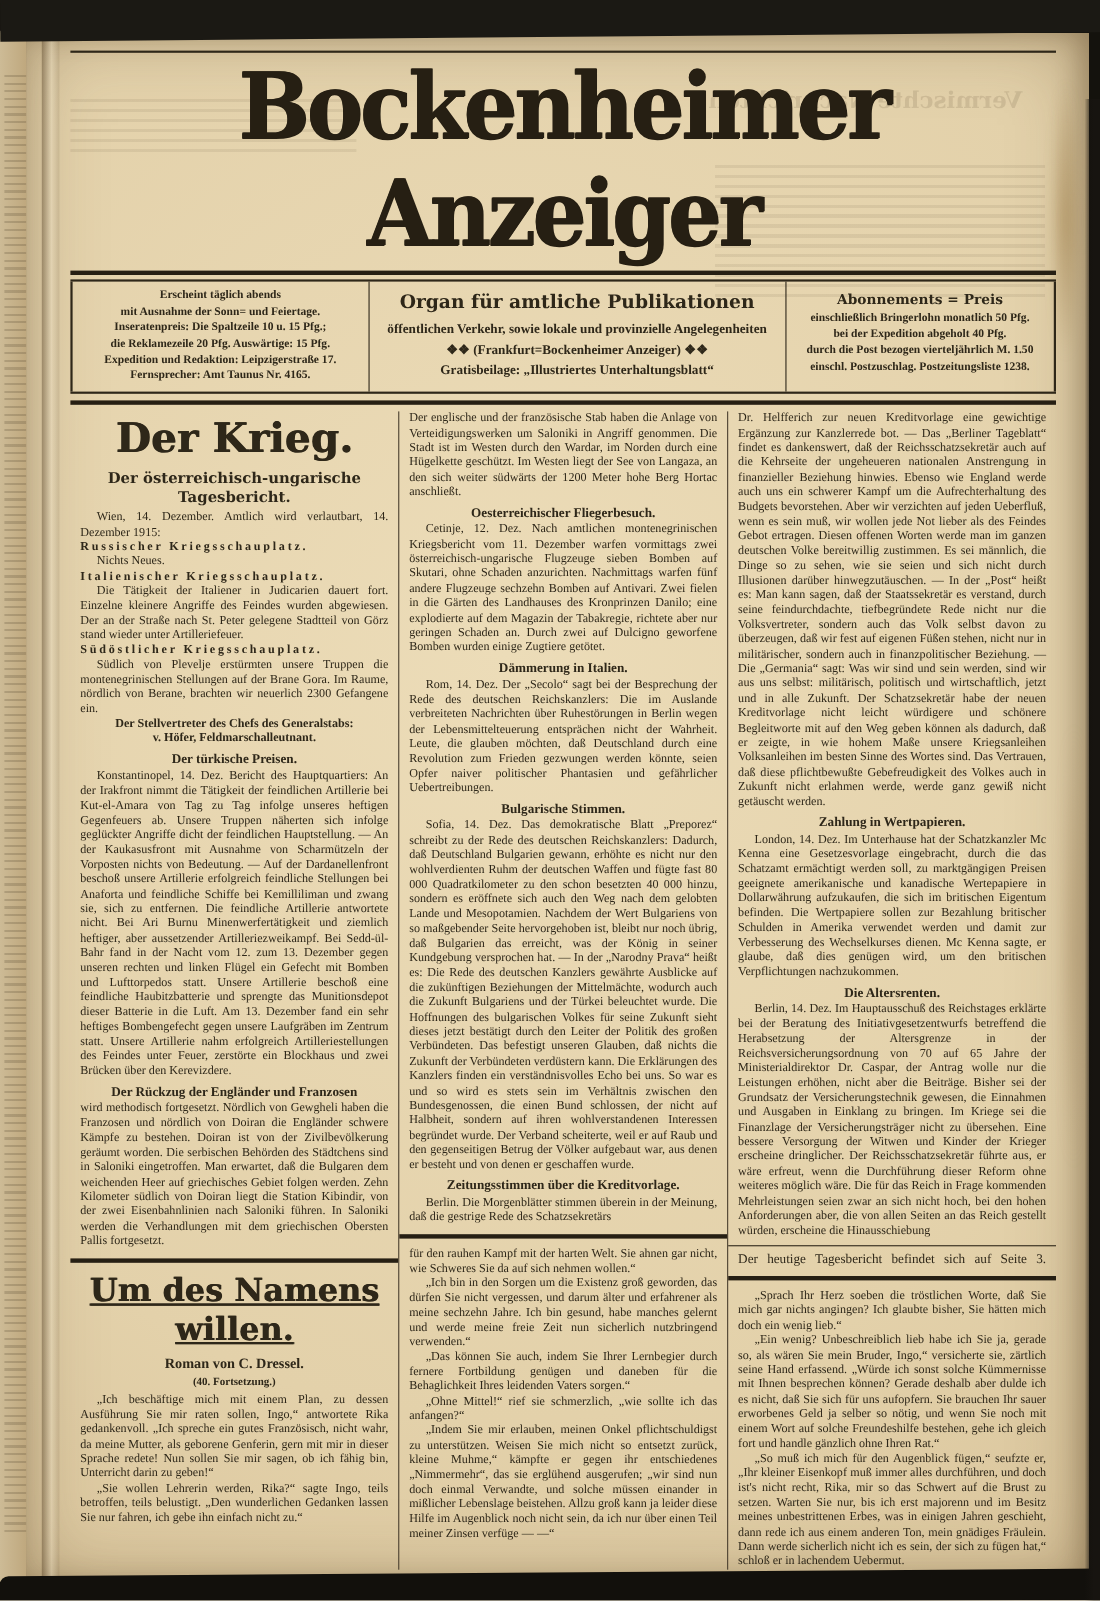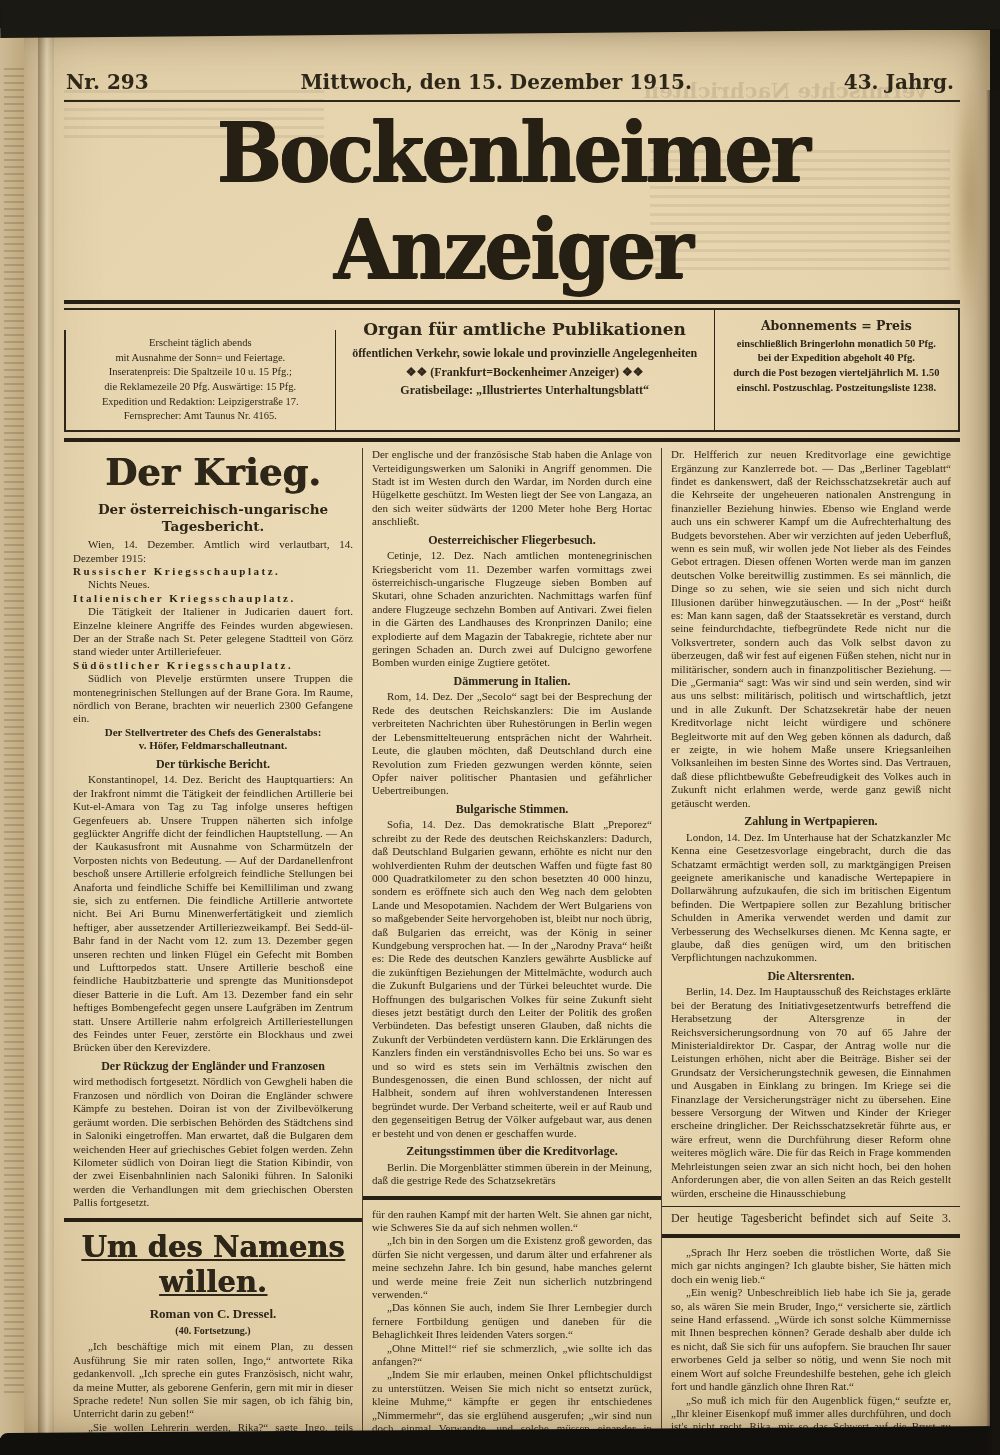--- a/index.html
+++ b/index.html
@@ -43,21 +43,21 @@
   
   .masthead{text-align:center;font-family:"DejaVu Serif",serif;font-weight:bold;
        font-size:77px;letter-spacing:-3px;margin:8px 0 10px;color:#261f13;
        text-shadow:1px 0 0 #261f13, 0 1px 0 #261f13;transform:scaleY(1.08);}
   .rule-heavy{height:4px;background:#261f13;margin:0 0 4px;}
 
   
   .infobox{display:flex;border-top:2px solid #2e2719;border-bottom:2px solid #2e2719;
        margin:4px 0 6px;font-size:10.5px;line-height:1.4;}
   .infobox .cell{padding:6px 8px;text-align:center;}
-  .infobox .c1{width:30%;border-left:2px solid #2e2719;border-right:1.5px solid #2e2719;font-weight:normal;margin-top:20px;}
+  .infobox .c1{width:30%;border-left:2px solid #2e2719;border-right:1.5px solid #2e2719;font-weight:bold;}
   .infobox .c2{width:43%;border-right:1.5px solid #2e2719;}
   .infobox .c3{width:27%;border-right:2px solid #2e2719;font-weight:bold;}
   .organ-title{font-family:"DejaVu Serif",serif;font-weight:bold;font-size:17px;margin:2px 0 3px;}
   .organ-sub{font-weight:bold;font-size:12px;margin:0 0 2px;}
   .organ-line{font-weight:bold;font-size:12px;margin:0 0 2px;}
   .abo-title{font-family:"DejaVu Serif",serif;font-size:12.5px;margin:1px 0 2px;}
 
   
   .columns{display:flex;align-items:stretch;margin-top:6px;}
   .col{width:33.33%;padding:0 9px;font-size:11px;line-height:1.22;text-align:justify;}
@@ -92,25 +92,20 @@
   <div class="paper">
     <div class="crease"></div>
     <div class="stain1"></div>
     <div class="stain2"></div>
     <div class="ghost-lines" style="top:60px;left:40px;width:260px;height:50px;"></div>
     <div class="ghost-lines" style="top:120px;right:40px;width:300px;height:120px;"></div>
     <div class="ghost-text">Vermischte Nachrichten</div>
 
     <div class="content">
 
-      <div class="hdr">
-        <span>Nr. 293</span>
-        <span>Mittwoch, den 15. Dezember 1915.</span>
-        <span>43. Jahrg.</span>
-      </div>
       <div class="hdr-rule"></div>
 
       <div class="masthead">Bockenheimer Anzeiger</div>
       <div class="rule-heavy"></div>
 
       <div class="infobox">
         <div class="cell c1">
           <div>Erscheint täglich abends</div>
           <div>mit Ausnahme der Sonn= und Feiertage.</div>
           <div>Inseratenpreis: Die Spaltzeile 10 u. 15 Pfg.;</div>
@@ -141,21 +136,21 @@
           <div class="report-head">Der österreichisch-ungarische Tagesbericht.</div>
           <p>Wien, 14. Dezember. Amtlich wird verlautbart, 14. Dezember 1915:</p>
           <p class="spaced">Russischer Kriegsschauplatz.</p>
           <p>Nichts Neues.</p>
           <p class="spaced">Italienischer Kriegsschauplatz.</p>
           <p>Die Tätigkeit der Italiener in Judicarien dauert fort. Einzelne kleinere Angriffe des Feindes wurden abgewiesen. Der an der Straße nach St. Peter gelegene Stadtteil von Görz stand wieder unter Artilleriefeuer.</p>
           <p class="spaced">Südöstlicher Kriegsschauplatz.</p>
           <p>Südlich von Plevelje erstürmten unsere Truppen die montenegrinischen Stellungen auf der Brane Gora. Im Raume, nördlich von Berane, brachten wir neuerlich 2300 Gefangene ein.</p>
           <p class="sig">Der Stellvertreter des Chefs des Generalstabs:</p>
           <p class="sig">v. Höfer, Feldmarschalleutnant.</p>
-          <div class="art-head">Der türkische Bericht.</div>
+          <div class="art-head">Der türkische Preisen.</div>
           <p>Konstantinopel, 14. Dez. Bericht des Hauptquartiers: An der Irakfront nimmt die Tätigkeit der feindlichen Artillerie bei Kut-el-Amara von Tag zu Tag infolge unseres heftigen Gegenfeuers ab. Unsere Truppen näherten sich infolge geglückter Angriffe dicht der feindlichen Hauptstellung. — An der Kaukasusfront mit Ausnahme von Scharmützeln der Vorposten nichts von Bedeutung. — Auf der Dardanellenfront beschoß unsere Artillerie erfolgreich feindliche Stellungen bei Anaforta und feindliche Schiffe bei Kemilliliman und zwang sie, sich zu entfernen. Die feindliche Artillerie antwortete nicht. Bei Ari Burnu Minenwerfertätigkeit und ziemlich heftiger, aber aussetzender Artilleriezweikampf. Bei Sedd-ül-Bahr fand in der Nacht vom 12. zum 13. Dezember gegen unseren rechten und linken Flügel ein Gefecht mit Bomben und Lufttorpedos statt. Unsere Artillerie beschoß eine feindliche Haubitzbatterie und sprengte das Munitionsdepot dieser Batterie in die Luft. Am 13. Dezember fand ein sehr heftiges Bombengefecht gegen unsere Laufgräben im Zentrum statt. Unsere Artillerie nahm erfolgreich Artilleriestellungen des Feindes unter Feuer, zerstörte ein Blockhaus und zwei Brücken über den Kerevizdere.</p>
           <div class="art-head">Der Rückzug der Engländer und Franzosen</div>
           <p class="noindent">wird methodisch fortgesetzt. Nördlich von Gewgheli haben die Franzosen und nördlich von Doiran die Engländer schwere Kämpfe zu bestehen. Doiran ist von der Zivilbevölkerung geräumt worden. Die serbischen Behörden des Städtchens sind in Saloniki eingetroffen. Man erwartet, daß die Bulgaren dem weichenden Heer auf griechisches Gebiet folgen werden. Zehn Kilometer südlich von Doiran liegt die Station Kibindir, von der zwei Eisenbahnlinien nach Saloniki führen. In Saloniki werden die Verhandlungen mit dem griechischen Obersten Pallis fortgesetzt.</p>
           <div class="rule-div"></div>
           <div class="feu-title">Um des Namens willen.</div>
           <div class="feu-byline">Roman von C. Dressel.</div>
           <div class="feu-part">(40. Fortsetzung.)</div>
           <p>„Ich beschäftige mich mit einem Plan, zu dessen Ausführung Sie mir raten sollen, Ingo,“ antwortete Rika gedankenvoll. „Ich spreche ein gutes Französisch, nicht wahr, da meine Mutter, als geborene Genferin, gern mit mir in dieser Sprache redete! Nun sollen Sie mir sagen, ob ich fähig bin, Unterricht darin zu geben!“</p>
           <p>„Sie wollen Lehrerin werden, Rika?“ sagte Ingo, teils betroffen, teils belustigt. „Den wunderlichen Gedanken lassen Sie nur fahren, ich gebe ihn einfach nicht zu.“</p>
 

